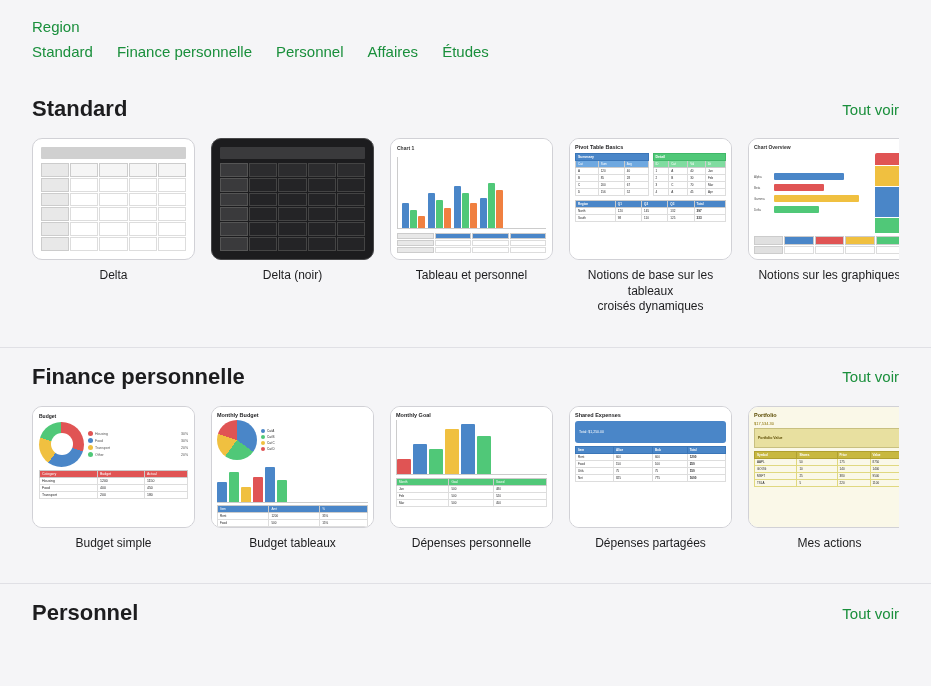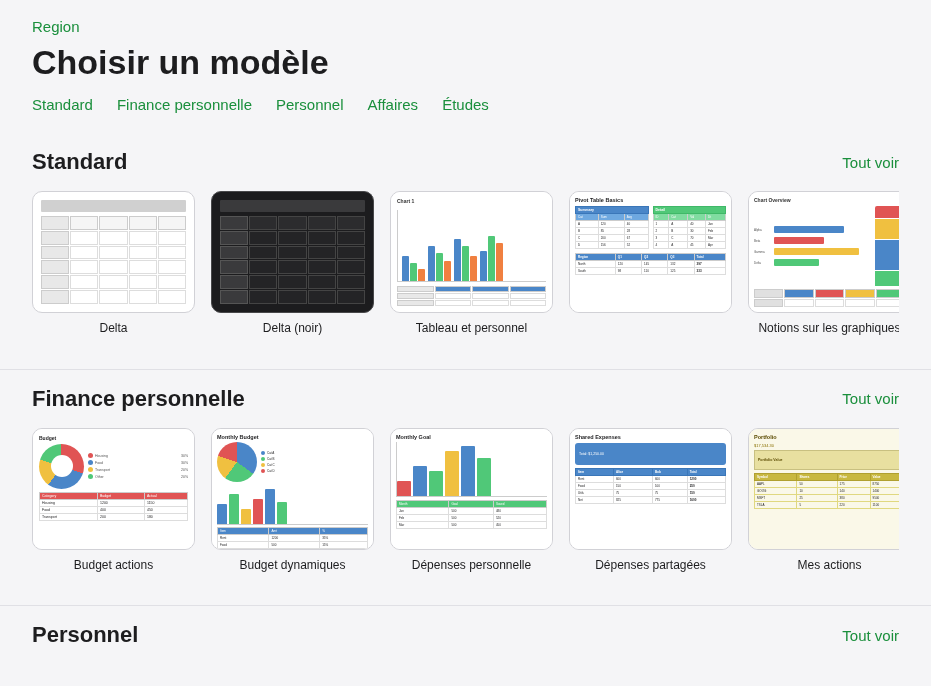--- a/index.html
+++ b/index.html
@@ -116,21 +116,20 @@
     }
     .templates-container {
       position: relative;
     }
   </style>
 </head>
 <body>
 
 <div class="header">
   <button class="annuler-btn">Region</button>
-  <h1 class="page-title">Choisir un modèle</h1>
   <nav class="category-tabs">
     <button class="category-tab">Standard</button>
     <button class="category-tab">Finance personnelle</button>
     <button class="category-tab">Personnel</button>
     <button class="category-tab">Affaires</button>
     <button class="category-tab">Études</button>
   </nav>
 </div>
 
 <div class="standard-section">
@@ -369,20 +368,22 @@
                   <td style="padding:1px 2px;border:0.5px solid #ddd;">98</td>
                   <td style="padding:1px 2px;border:0.5px solid #ddd;">110</td>
                   <td style="padding:1px 2px;border:0.5px solid #ddd;">125</td>
                   <td style="padding:1px 2px;border:0.5px solid #ddd;font-weight:700;">333</td>
                 </tr>
               </tbody>
                 </table>
             </div>
           </div>
         </div>
+        <span class="template-label" style="white-space:pre-line;">Notions de base sur les tableaux
+croisés dynamiques</span>
       </div>
 
       <div class="template-item">
         <div class="template-thumb">
           <div style="width:100%;height:100%;padding:5px;background:white;display:flex;flex-direction:column;gap:3px;">
             <div style="font-size:5px;font-weight:700;color:#333;">Chart Overview</div>
             <div style="flex:1;display:flex;gap:4px;">
 
               <div style="flex:1;display:flex;flex-direction:column;justify-content:center;gap:4px;">
                 <div style="display:flex;align-items:center;gap:2px;">
@@ -489,21 +490,21 @@
                   </tr>
               <tr>
                     <td style="padding:1px 2px;border:0.5px solid #ddd;">Transport</td>
                     <td style="padding:1px 2px;border:0.5px solid #ddd;">200</td>
                     <td style="padding:1px 2px;border:0.5px solid #ddd;">180</td>
                   </tr>
             </tbody>
               </table>
           </div>
         </div>
-        <span class="template-label">Budget actions</span>
+        <span class="template-label">Budget simple</span>
       </div>
 
       <div class="template-item">
         <div class="template-thumb">
           <div style="width:100%;height:100%;padding:5px;background:white;overflow:hidden;">
             <div style="font-size:5.5px;font-weight:700;margin-bottom:2px;">Monthly Budget</div>
             <div style="display:flex;gap:4px;margin-bottom:3px;">
               <div style="width:40px;height:40px;border-radius:50%;background:conic-gradient(#4a86c8 0% 35%,#50c878 35% 60%,#f0c040 60% 80%,#e05454 80% 100%);flex-shrink:0;"></div>
               <div style="display:flex;flex-direction:column;gap:2px;justify-content:center;">
                 <div style="display:flex;align-items:center;gap:2px;">
@@ -546,21 +547,21 @@
                   </tr>
               <tr>
                     <td style="padding:1px 2px;border:0.5px solid #ddd;">Food</td>
                     <td style="padding:1px 2px;border:0.5px solid #ddd;">500</td>
                     <td style="padding:1px 2px;border:0.5px solid #ddd;">15%</td>
                   </tr>
             </tbody>
               </table>
           </div>
         </div>
-        <span class="template-label">Budget dynamiques</span>
+        <span class="template-label">Budget tableaux</span>
       </div>
 
       <div class="template-item">
         <div class="template-thumb">
           <div style="width:100%;height:100%;padding:5px;background:white;overflow:hidden;">
             <div style="font-size:5.5px;font-weight:700;margin-bottom:2px;">Monthly Goal</div>
             <div style="display:flex;align-items:flex-end;gap:2px;height:55px;border-bottom:1px solid #ccc;border-left:1px solid #ccc;margin-bottom:3px;">
               <div style="width:14px;height:15px;background:#e05454;border-radius:1px 1px 0 0;"></div>
               <div style="width:14px;height:30px;background:#4a86c8;border-radius:1px 1px 0 0;"></div>
               <div style="width:14px;height:25px;background:#50c878;border-radius:1px 1px 0 0;"></div>

